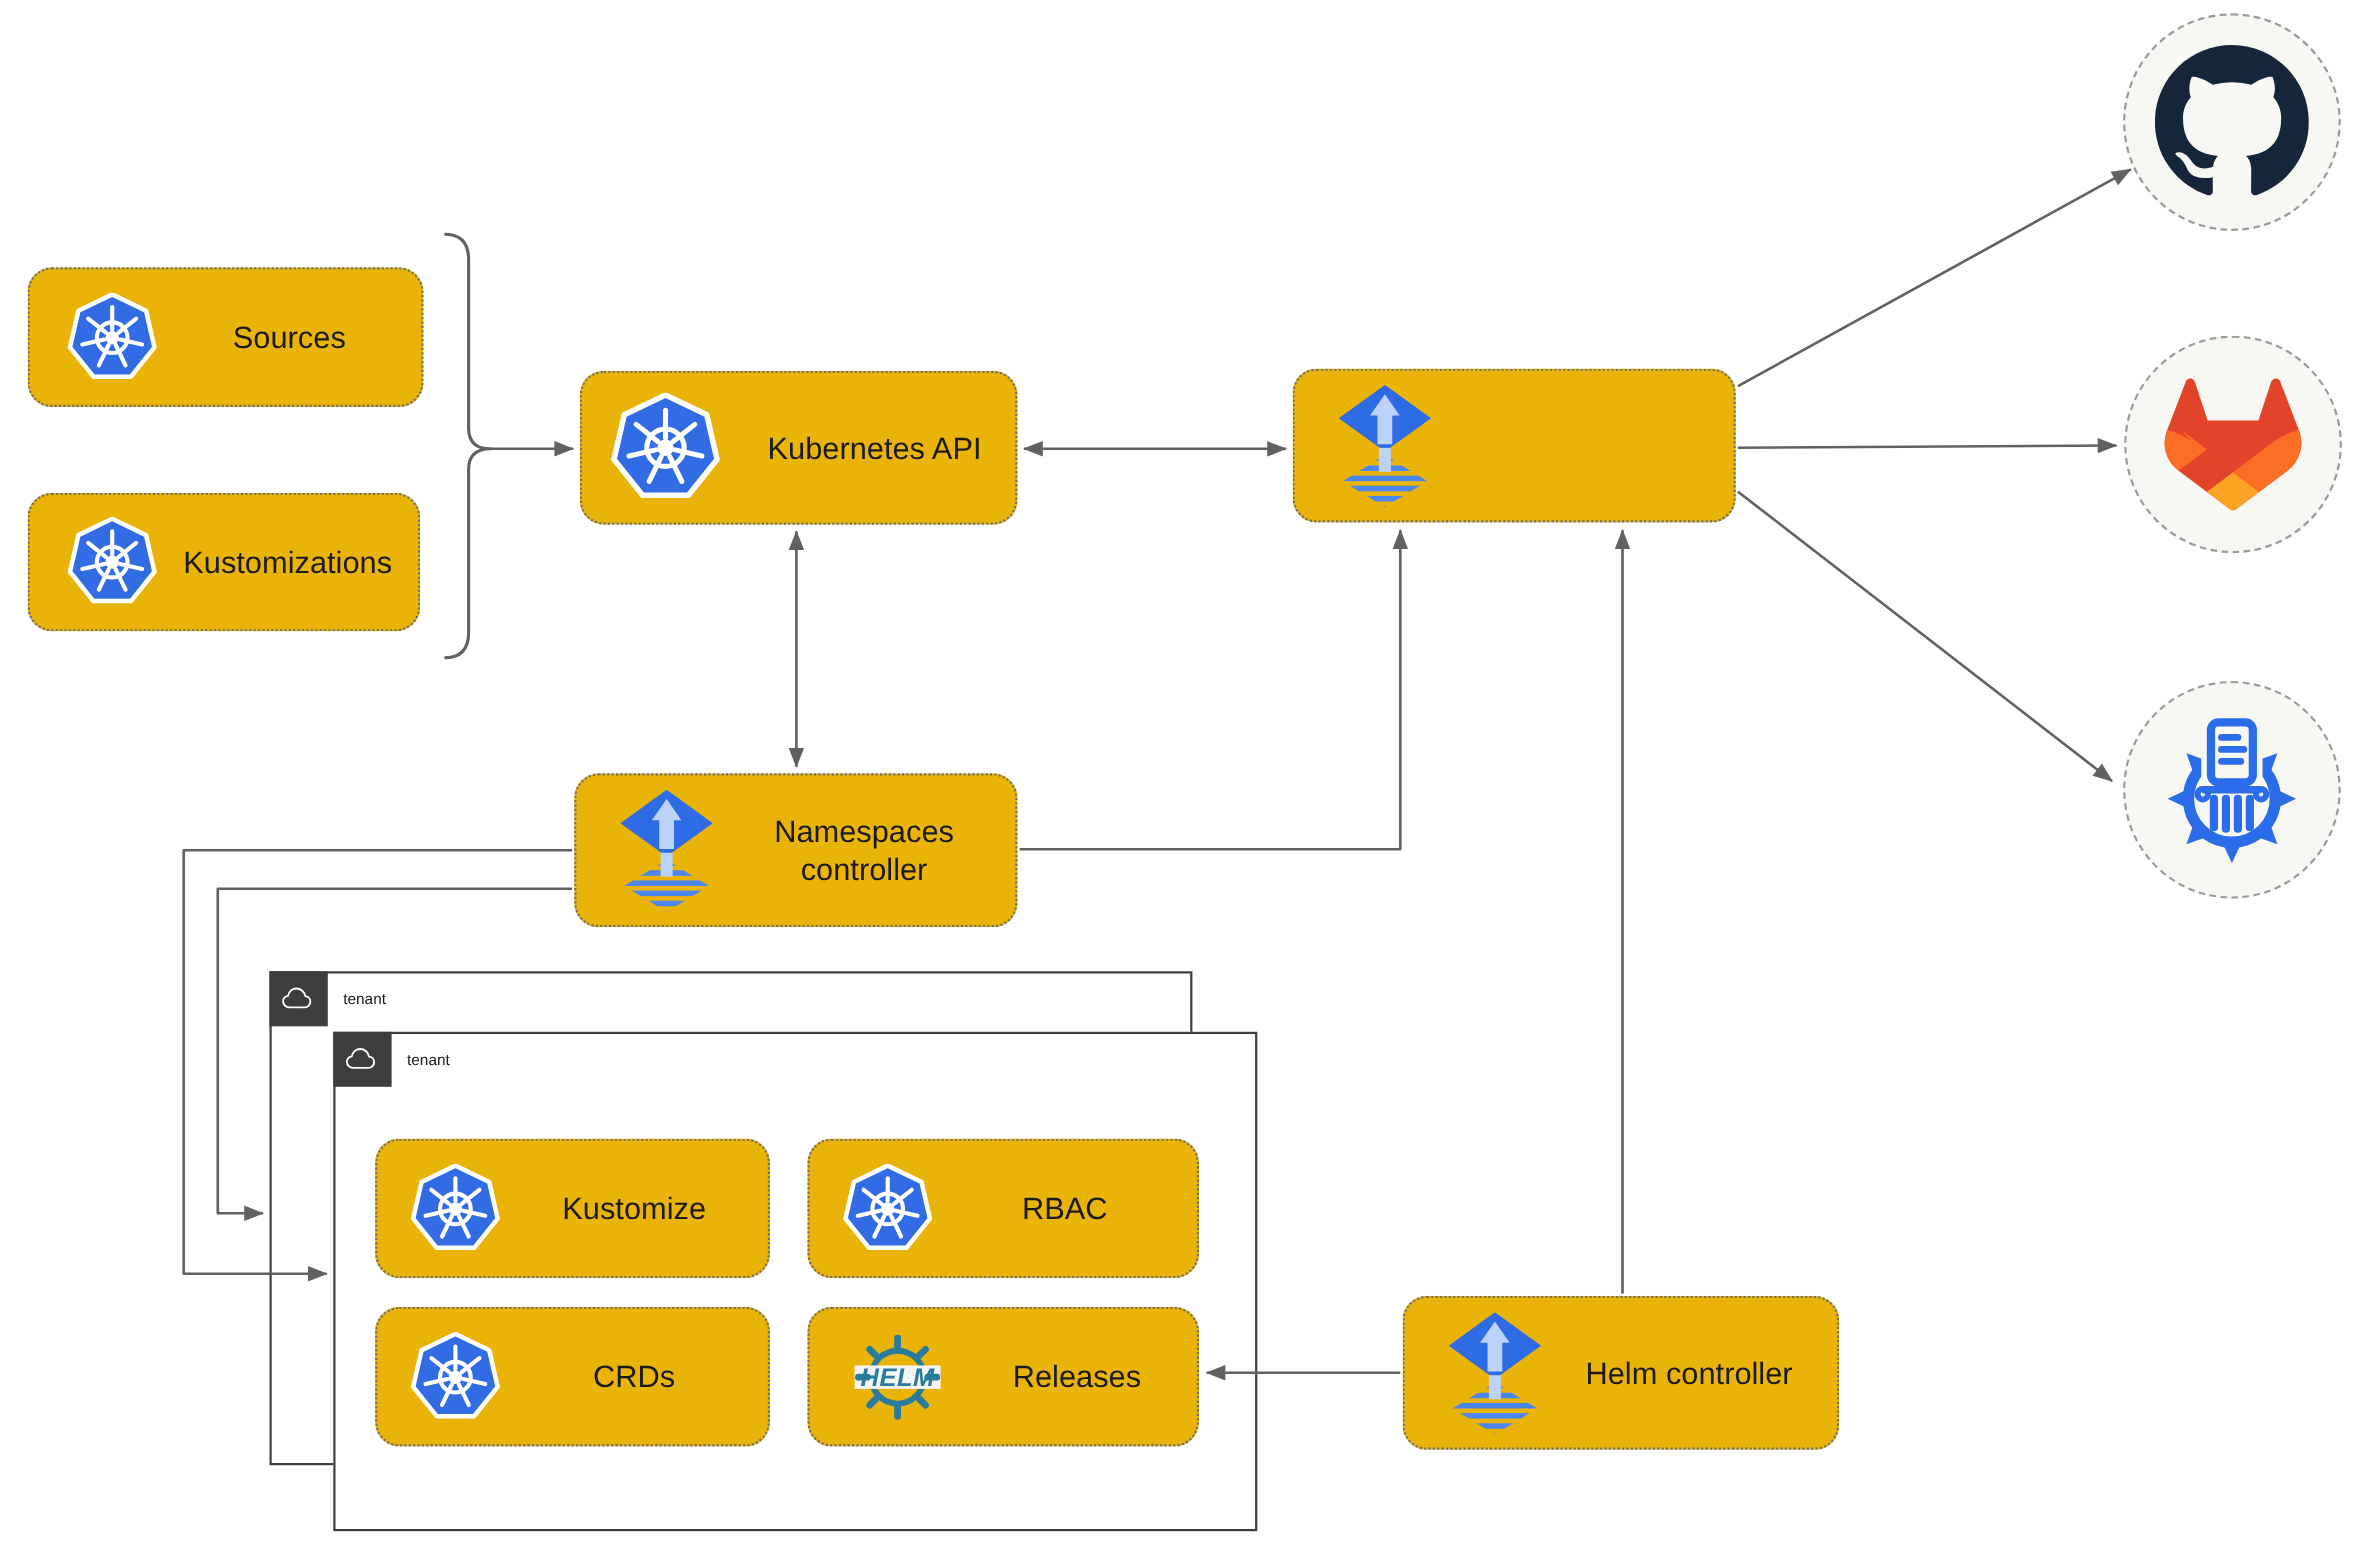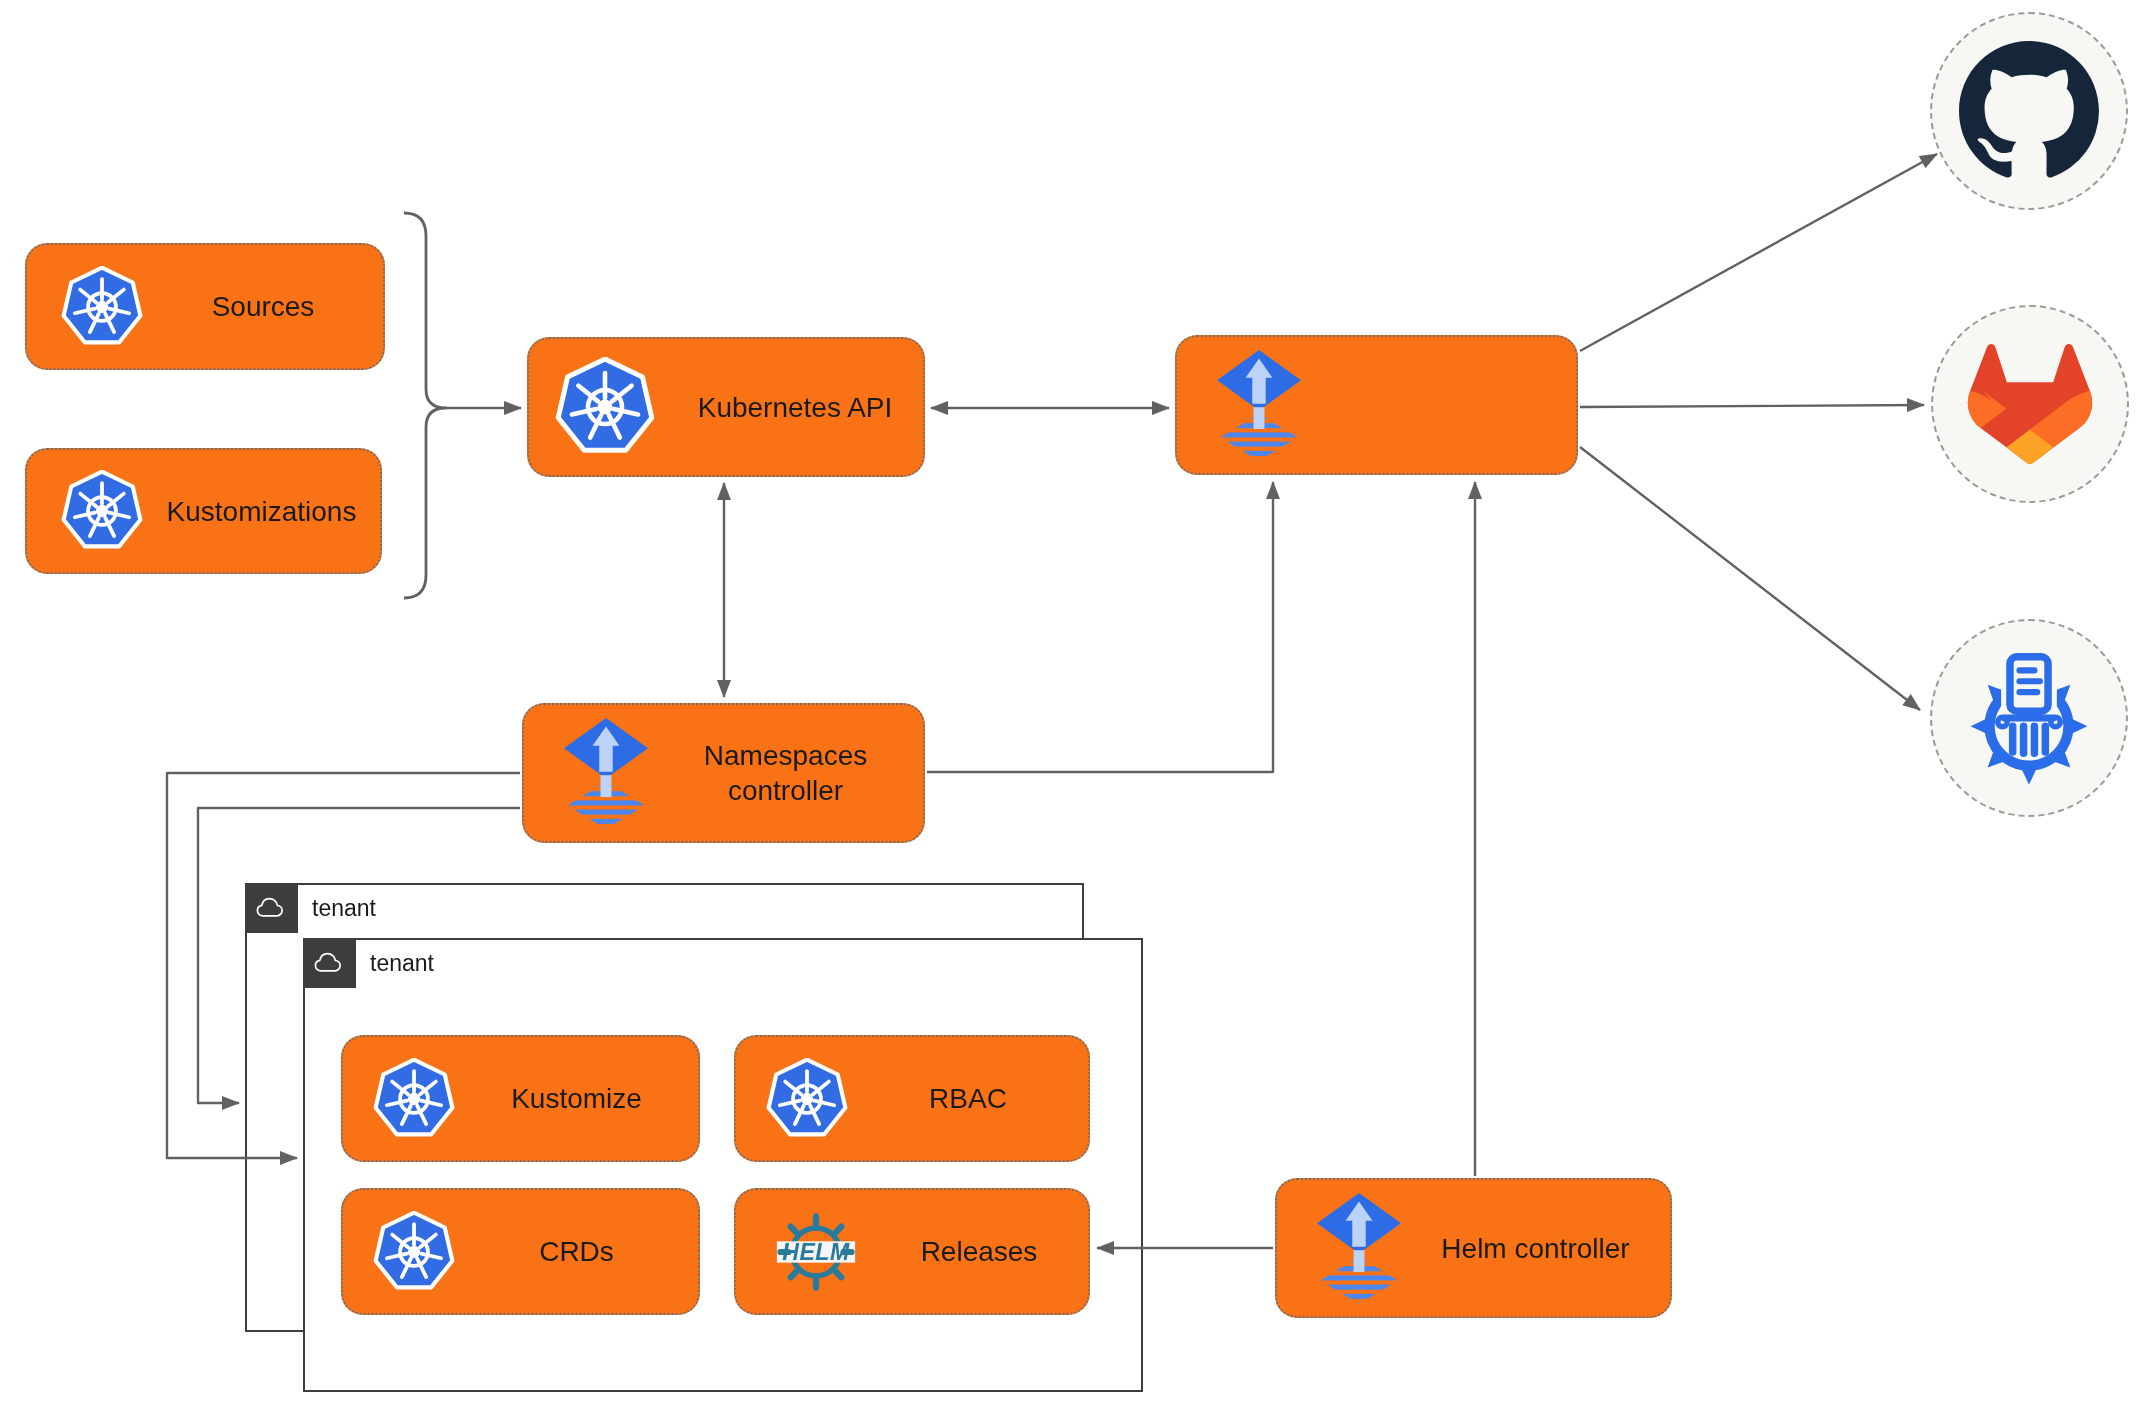--- a/index.html
+++ b/index.html
@@ -2,21 +2,21 @@
 <html><head>
 <meta charset="utf-8">
 <style>
   html,body{margin:0;padding:0;background:#ffffff;}
   .canvas{
     position:relative;width:2144px;height:1407px;background:#ffffff;
     font-family:"Liberation Sans", sans-serif;overflow:hidden;
   }
   
   .node{
-    position:absolute;box-sizing:border-box;background:#f97316;
+    position:absolute;box-sizing:border-box;background:#eab308;
     border:2px dotted #6e6e6e;border-radius:22px;
     display:flex;align-items:center;z-index:3;
   }
   .node .icon{flex:0 0 auto;display:flex;align-items:center;justify-content:center;font-style:italic;}
   .node .labelwrap{flex:1;display:flex;align-items:center;justify-content:center;}
   .node .label{
     font-size:28px;color:#1a1a1a;text-align:center;line-height:1.25;
     white-space:nowrap;
   }
   .node.two-line .label{white-space:normal;width:190px;}
@@ -26,21 +26,21 @@
     border:2px solid #3d3d3d;
   }
   .tenant-outer{z-index:1;}
   .tenant-inner{z-index:2;}
   .tenant .badge{
     position:absolute;top:-2px;left:-2px;width:53px;height:50px;
     background:#3d3d3d;display:flex;align-items:center;justify-content:center;
   }
   .tenant .tenant-label{
     position:absolute;top:-2px;left:65px;height:50px;display:flex;align-items:center;
-    font-size:23px;color:#1a1a1a;
+    font-size:14px;color:#1a1a1a;
   }
   
   .endpoint{
     position:absolute;width:198px;height:198px;border-radius:50%;
     box-sizing:border-box;border:2.5px dashed #9a9a9a;background:#f7f7f3;
     display:flex;align-items:center;justify-content:center;z-index:1;
   }
   svg.edges{position:absolute;left:0;top:0;z-index:6;pointer-events:none;}
   .defs-holder{position:absolute;width:0;height:0;overflow:hidden;}
 </style>

